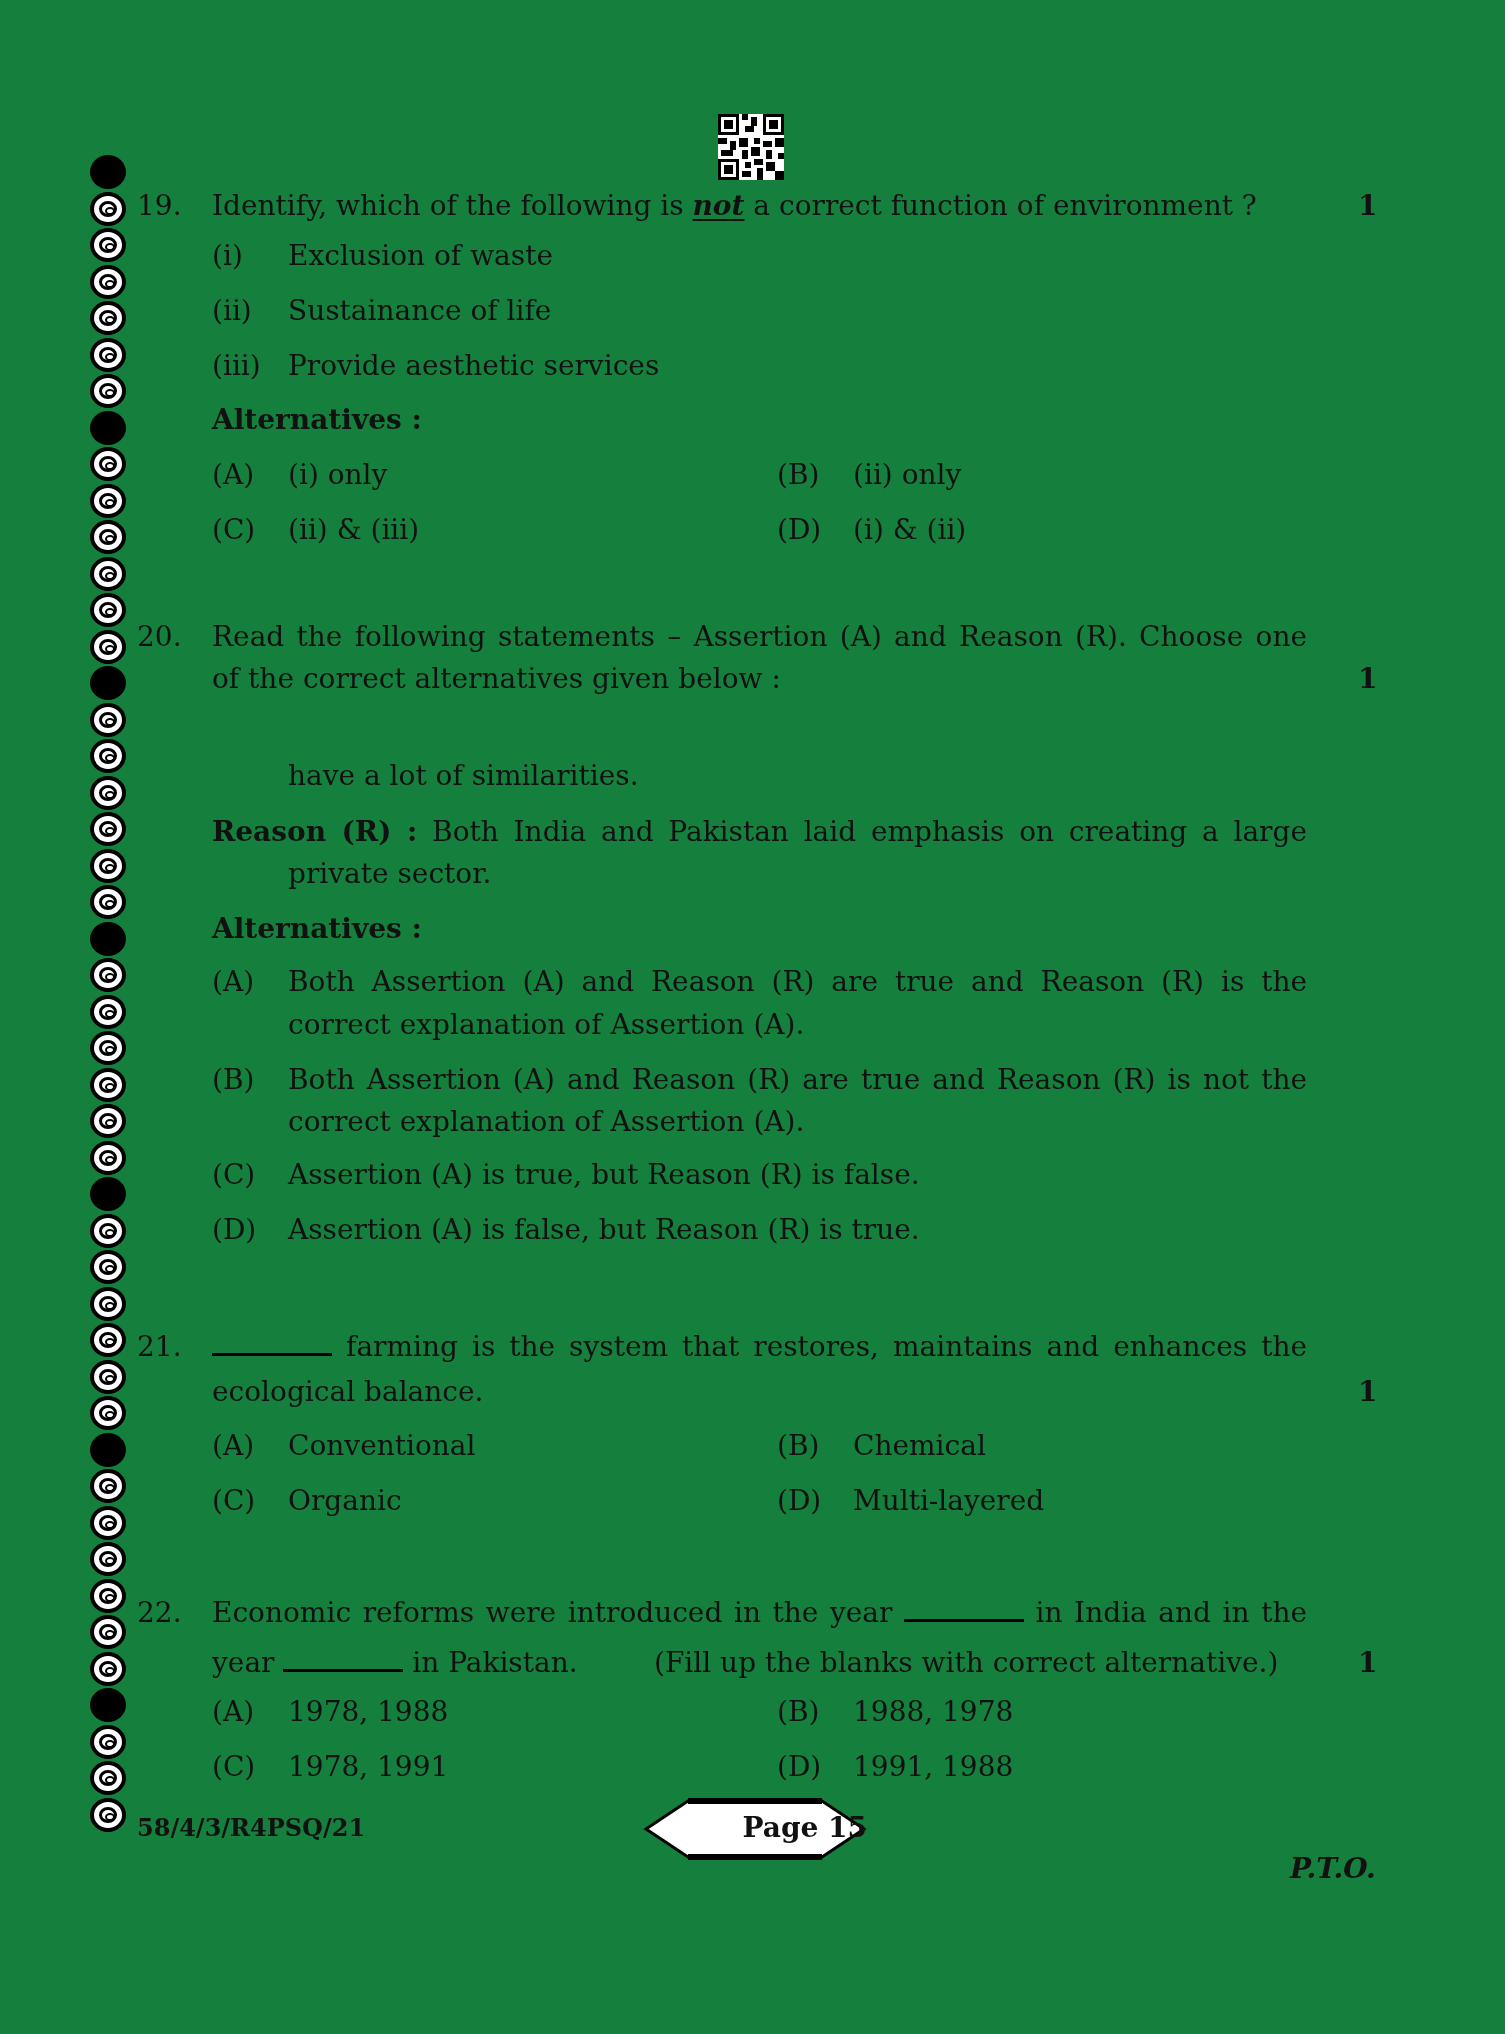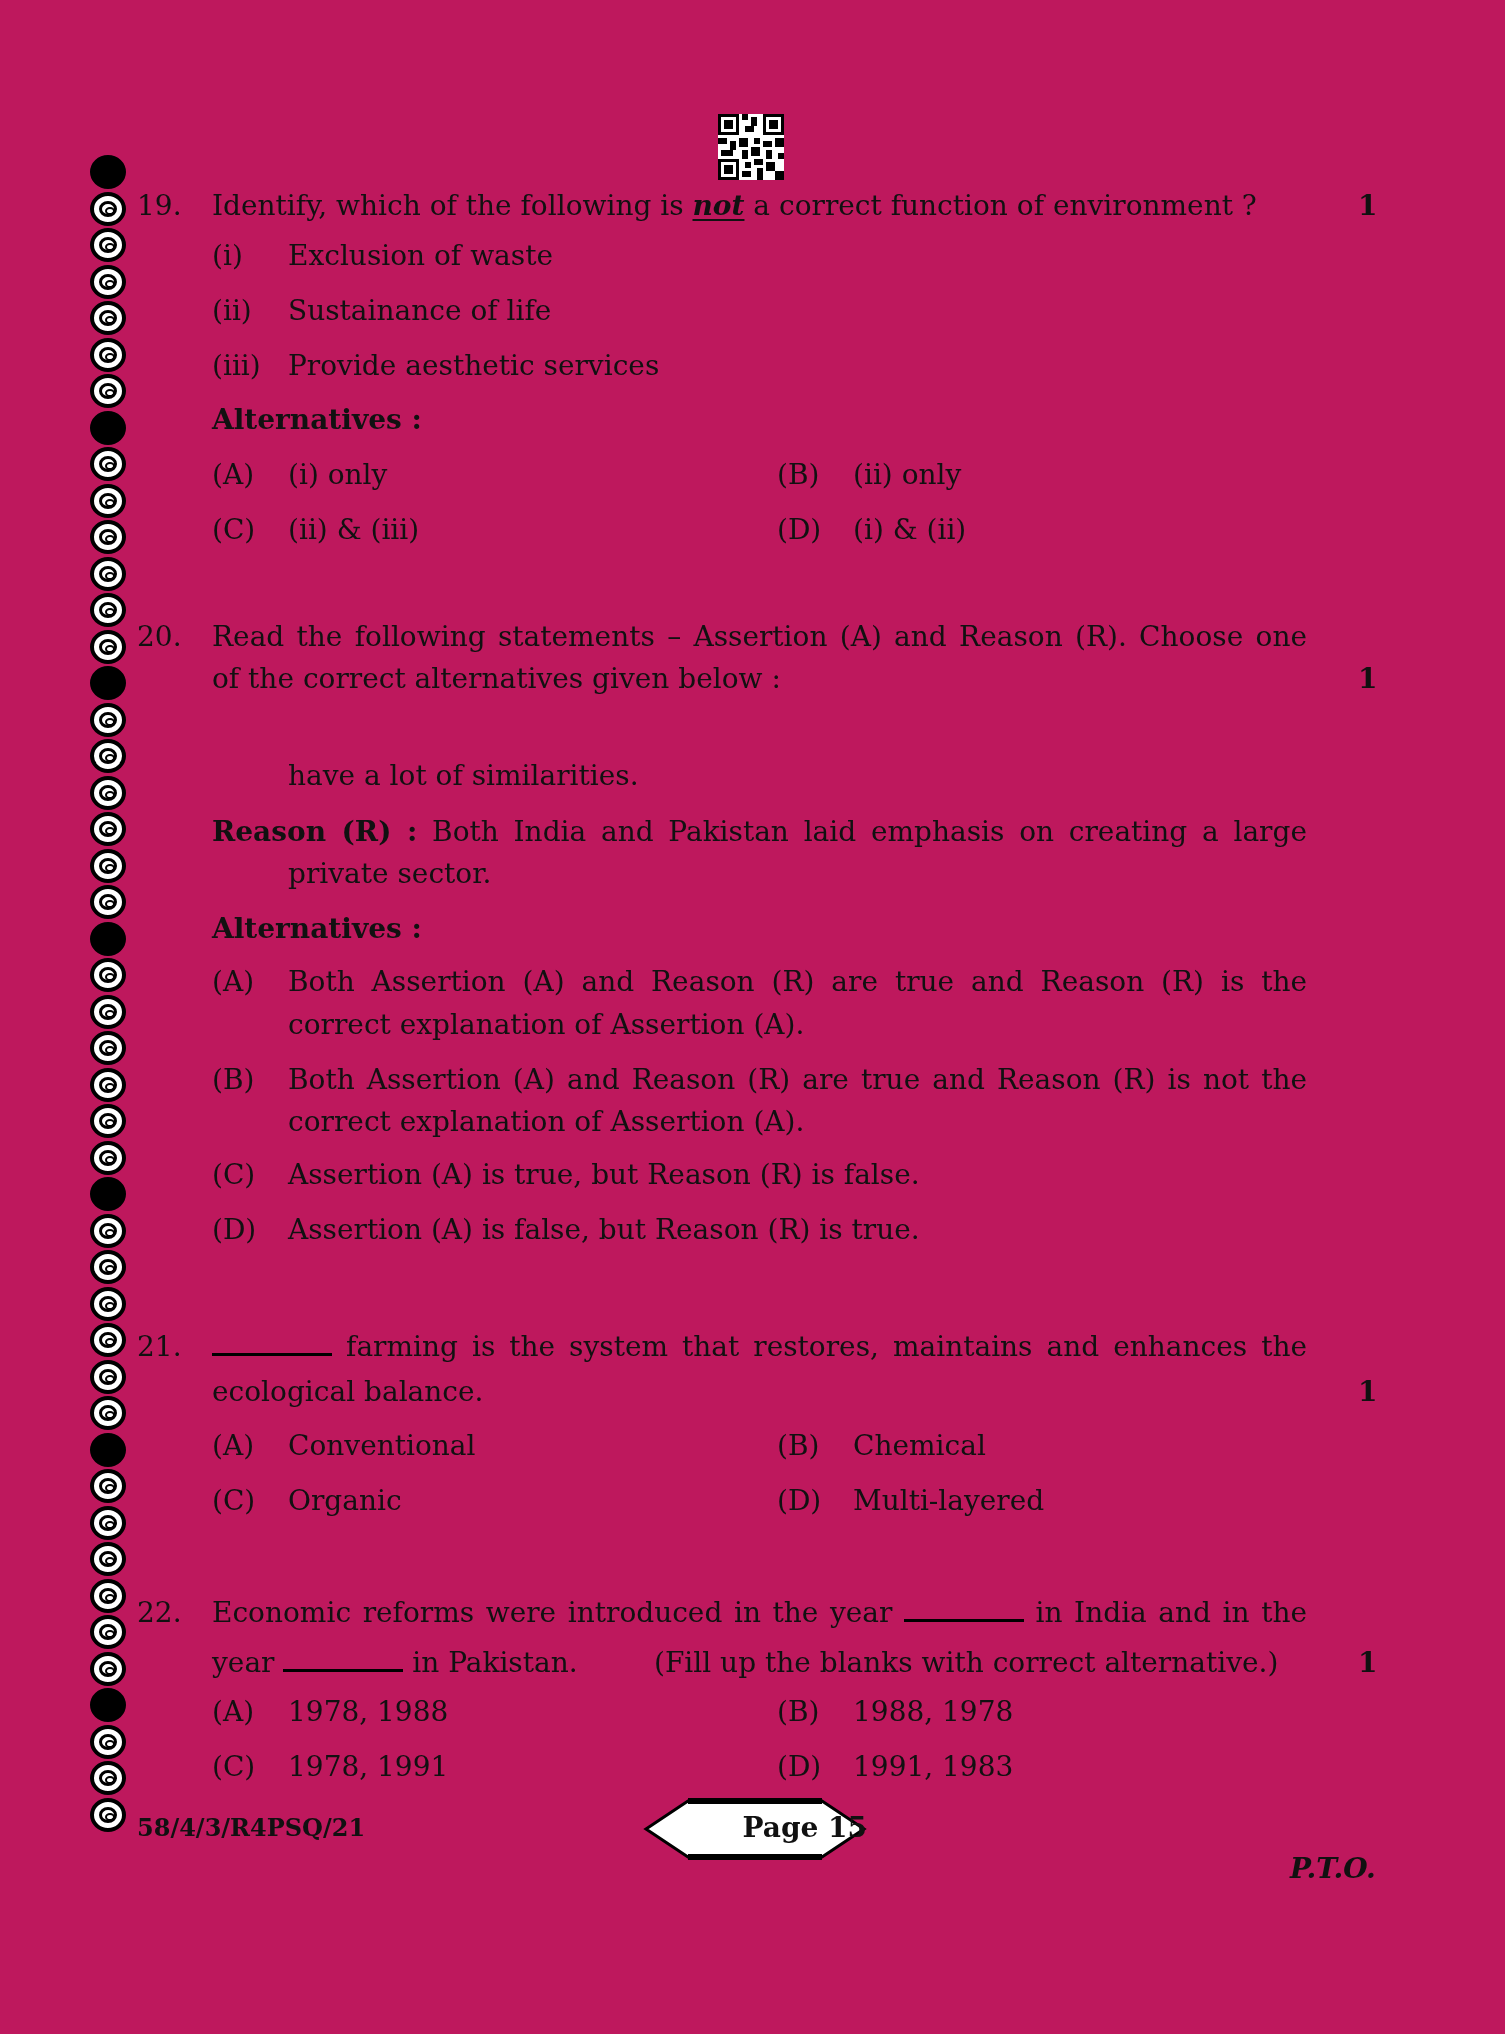--- a/index.html
+++ b/index.html
@@ -1,18 +1,18 @@
 <!DOCTYPE html>
 <html><head>
 <meta charset="utf-8">
 <style>
   html, body { margin: 0; padding: 0; background: #ffffff; }
   body { width: 1505px; height: 2034px; position: relative; overflow: hidden;
          font-family: "DejaVu Serif", "Liberation Serif", serif; color: #111; }
-  .page { position: absolute; left: 0; top: 0; width: 1505px; height: 2034px; background: #be185d; }
+  .page { position: absolute; left: 0; top: 0; width: 1505px; height: 2034px; background: #15803d; }
 
   
   .ring-strip { position: absolute; left: 88px; top: 155px; width: 40px; }
   .ring { width: 36px; height: 34px; margin: 0 0 2.5px 2px; border-radius: 50%;
           box-sizing: border-box; border: 4px solid #000; position: relative; background: #fff; }
   .ring::after { content: ""; position: absolute; left: 5px; top: 5px; right: 5px; bottom: 5px;
                  border-radius: 50%; border: 3px solid #000; box-sizing: border-box; }
   .ring::before { content: ""; position: absolute; left: 11px; top: 11px; width: 6px; height: 4px;
                  border-radius: 50%; border: 2px solid #000; }
   .ring.filled { background: #000; }
@@ -212,21 +212,21 @@
   <div class="line" style="left:654px; top:1646px">(Fill up the blanks with correct alternative.)</div>
   <div class="marks" style="top:1646px">1</div>
 
   <div class="lbl" style="left:212px; top:1695px">(A)</div>
   <div class="line" style="left:288px; top:1695px">1978, 1988</div>
   <div class="lbl" style="left:777px; top:1695px">(B)</div>
   <div class="line" style="left:853px; top:1695px">1988, 1978</div>
   <div class="lbl" style="left:212px; top:1750px">(C)</div>
   <div class="line" style="left:288px; top:1750px">1978, 1991</div>
   <div class="lbl" style="left:777px; top:1750px">(D)</div>
-  <div class="line" style="left:853px; top:1750px">1991, 1983</div>
+  <div class="line" style="left:853px; top:1750px">1991, 1988</div>
 
   <div class="footer-code">58/4/3/R4PSQ/21</div>
   <div class="pagebox">
     <svg width="224" height="62" viewBox="0 0 224 62">
       <polygon points="45,3 179,3 221,31 179,59 45,59 3,31" fill="#fff" stroke="#000" stroke-width="3"></polygon>
       <line x1="45" y1="3" x2="179" y2="3" stroke="#000" stroke-width="6"></line>
       <line x1="45" y1="59" x2="179" y2="59" stroke="#000" stroke-width="6"></line>
     </svg>
     <span>Page 15</span>
   </div>

